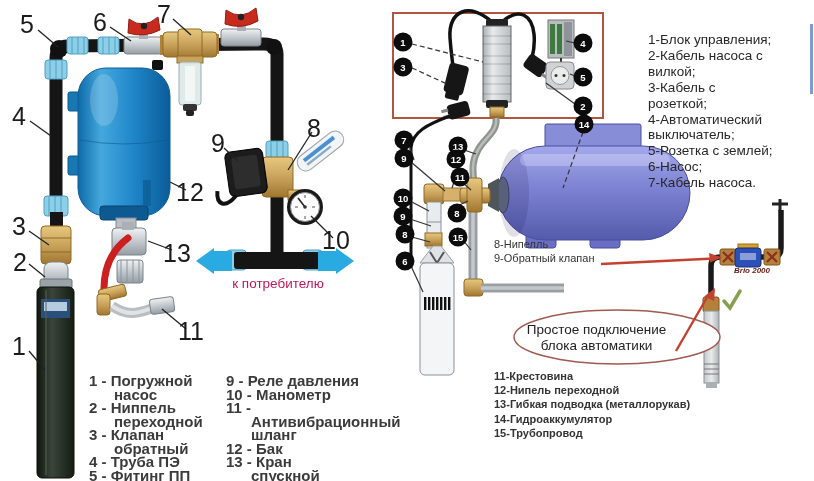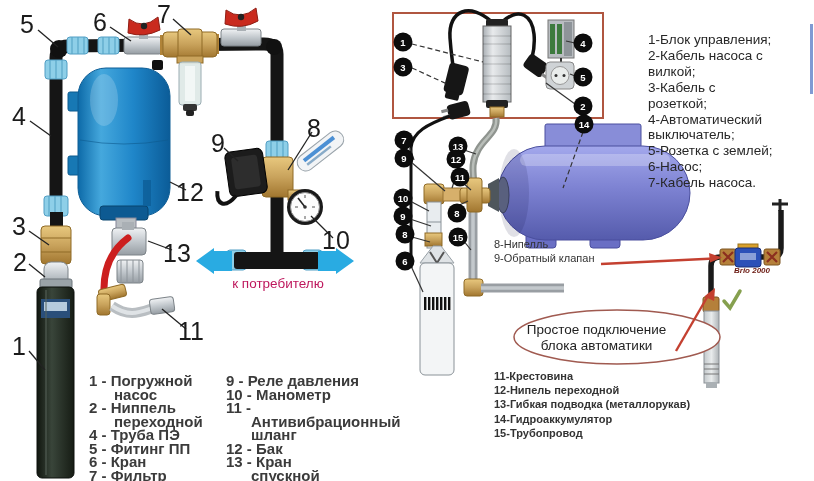--- a/index.html
+++ b/index.html
@@ -357,20 +357,21 @@
       <div class="num" style="left: 322px; top: 228px;">10</div>
       <div class="num" style="left: 178px; top: 319px;">11</div>
     </div>
 
   <div class="consumer">к потребителю</div>
 
   <div class="lleg" style="left:89px;top:374px;width:132px;">
 
   <div class="li">1 - Погружной насос</div>
       <div class="li">2 - Ниппель переходной</div>
+      <div class="li">3 - Клапан обратный</div>
       <div class="li">4 - Труба ПЭ</div>
       <div class="li">5 - Фитинг ПП</div>
       <div class="li">6 - Кран</div>
       <div class="li">7 - Фильтр</div>
     </div>
   <div class="lleg" style="left:226px;top:374px;width:136px;">
 
       <div class="li">9 - Реле давления</div>
       <div class="li">10 - Манометр</div>
       <div class="li">11 - Антивибрационный шланг</div>

